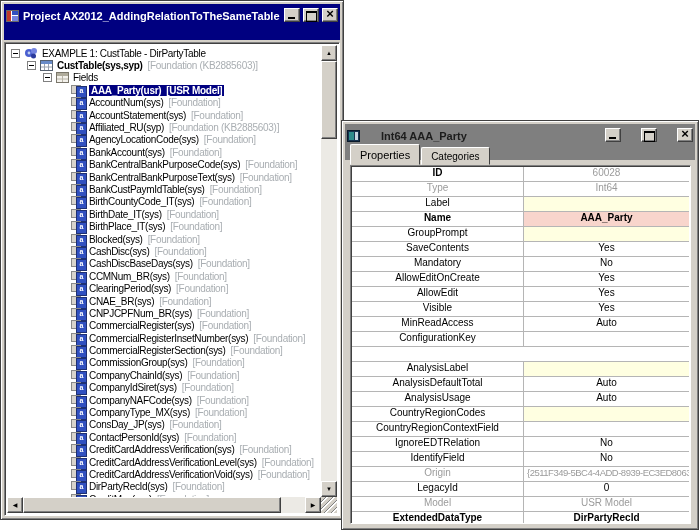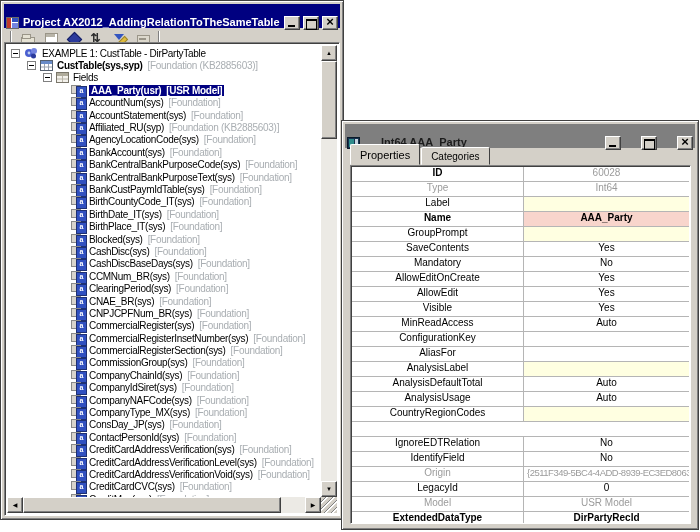--- a/index.html
+++ b/index.html
@@ -2,21 +2,21 @@
 <html><head>
 <meta charset="utf-8">
 <style>
   * { box-sizing: border-box; margin: 0; padding: 0; }
   html,body { width:700px; height:532px; overflow:hidden; background:#ffffff;
     font-family:"Liberation Sans", sans-serif; }
 
   
   .window { position:absolute; background:#D4D0C8; border:1px solid #404040;
     box-shadow: inset 1px 1px 0 #ffffff, inset -1px -1px 0 #808080; padding:3px; }
-  .titlebar { height:18px; display:flex; align-items:flex-start; gap:3px; padding:12px 2px; }
+  .titlebar { height:18px; display:flex; align-items:flex-end; gap:3px; padding:18px 2px; }
   .titlebar.active { background:#000080; }
   .titlebar.inactive { background:#7F7F7F;gap:20px; }
   .title-text { flex:1; font-size:11px; font-weight:bold; white-space:nowrap; overflow:hidden; }
   .titlebar.active .title-text { color:#ffffff; }
   .titlebar.inactive .title-text { color:#1c1c1c; }
   .title-icon { width:14px; height:13px; flex:none; display:flex; align-items:center; }
   .cap-btn { width:16px; height:14px; flex:none; background:#D4D0C8; position:relative;
     border:1px solid; border-color:#ffffff #404040 #404040 #ffffff;
     box-shadow: inset -1px -1px 0 #808080; }
   .g-min::before { content:""; position:absolute; left:3px; bottom:2px; width:7px; height:2px; background:#000; }
@@ -420,21 +420,21 @@
           <div class="trow lvl3">
     <span class="ficon"></span>
     <span class="selwrap">
       <span class="fname">CreditCardAddressVerificationVoid(sys)</span>
       <span class="sfx">[Foundation]</span>
     </span>
   </div>
           <div class="trow lvl3">
     <span class="ficon"></span>
     <span class="selwrap">
-      <span class="fname">CreditCardCVC(sys)</span>
+      <span class="fname">DirPartyRecId(sys)</span>
       <span class="sfx">[Foundation]</span>
     </span>
   </div>
           <div class="trow lvl3">
     <span class="ficon"></span>
     <span class="selwrap">
       <span class="fname">CreditMax(sys)</span>
       <span class="sfx">[Foundation]</span>
     </span>
   </div>
@@ -518,40 +518,40 @@
   </div>
       <div class="prow">
     <div class="plabel">MinReadAccess</div>
     <div class="pvalue bg-white">Auto</div>
   </div>
       <div class="prow">
     <div class="plabel">ConfigurationKey</div>
     <div class="pvalue bg-white"></div>
   </div>
       <div class="prow">
-    <div class="plabel">AliasFor</div>
     <div class="pvalue bg-white"></div>
   </div>
       <div class="prow">
     <div class="plabel">AnalysisLabel</div>
     <div class="pvalue bg-yellow"></div>
   </div>
       <div class="prow">
     <div class="plabel">AnalysisDefaultTotal</div>
     <div class="pvalue bg-white">Auto</div>
   </div>
       <div class="prow">
     <div class="plabel">AnalysisUsage</div>
     <div class="pvalue bg-white">Auto</div>
   </div>
       <div class="prow">
     <div class="plabel">CountryRegionCodes</div>
     <div class="pvalue bg-yellow"></div>
   </div>
       <div class="prow">
+    <div class="plabel">CountryRegionContextField</div>
     <div class="pvalue bg-white"></div>
   </div>
       <div class="prow">
     <div class="plabel">IgnoreEDTRelation</div>
     <div class="pvalue bg-white">No</div>
   </div>
       <div class="prow">
     <div class="plabel">IdentifyField</div>
     <div class="pvalue bg-white">No</div>
   </div>

